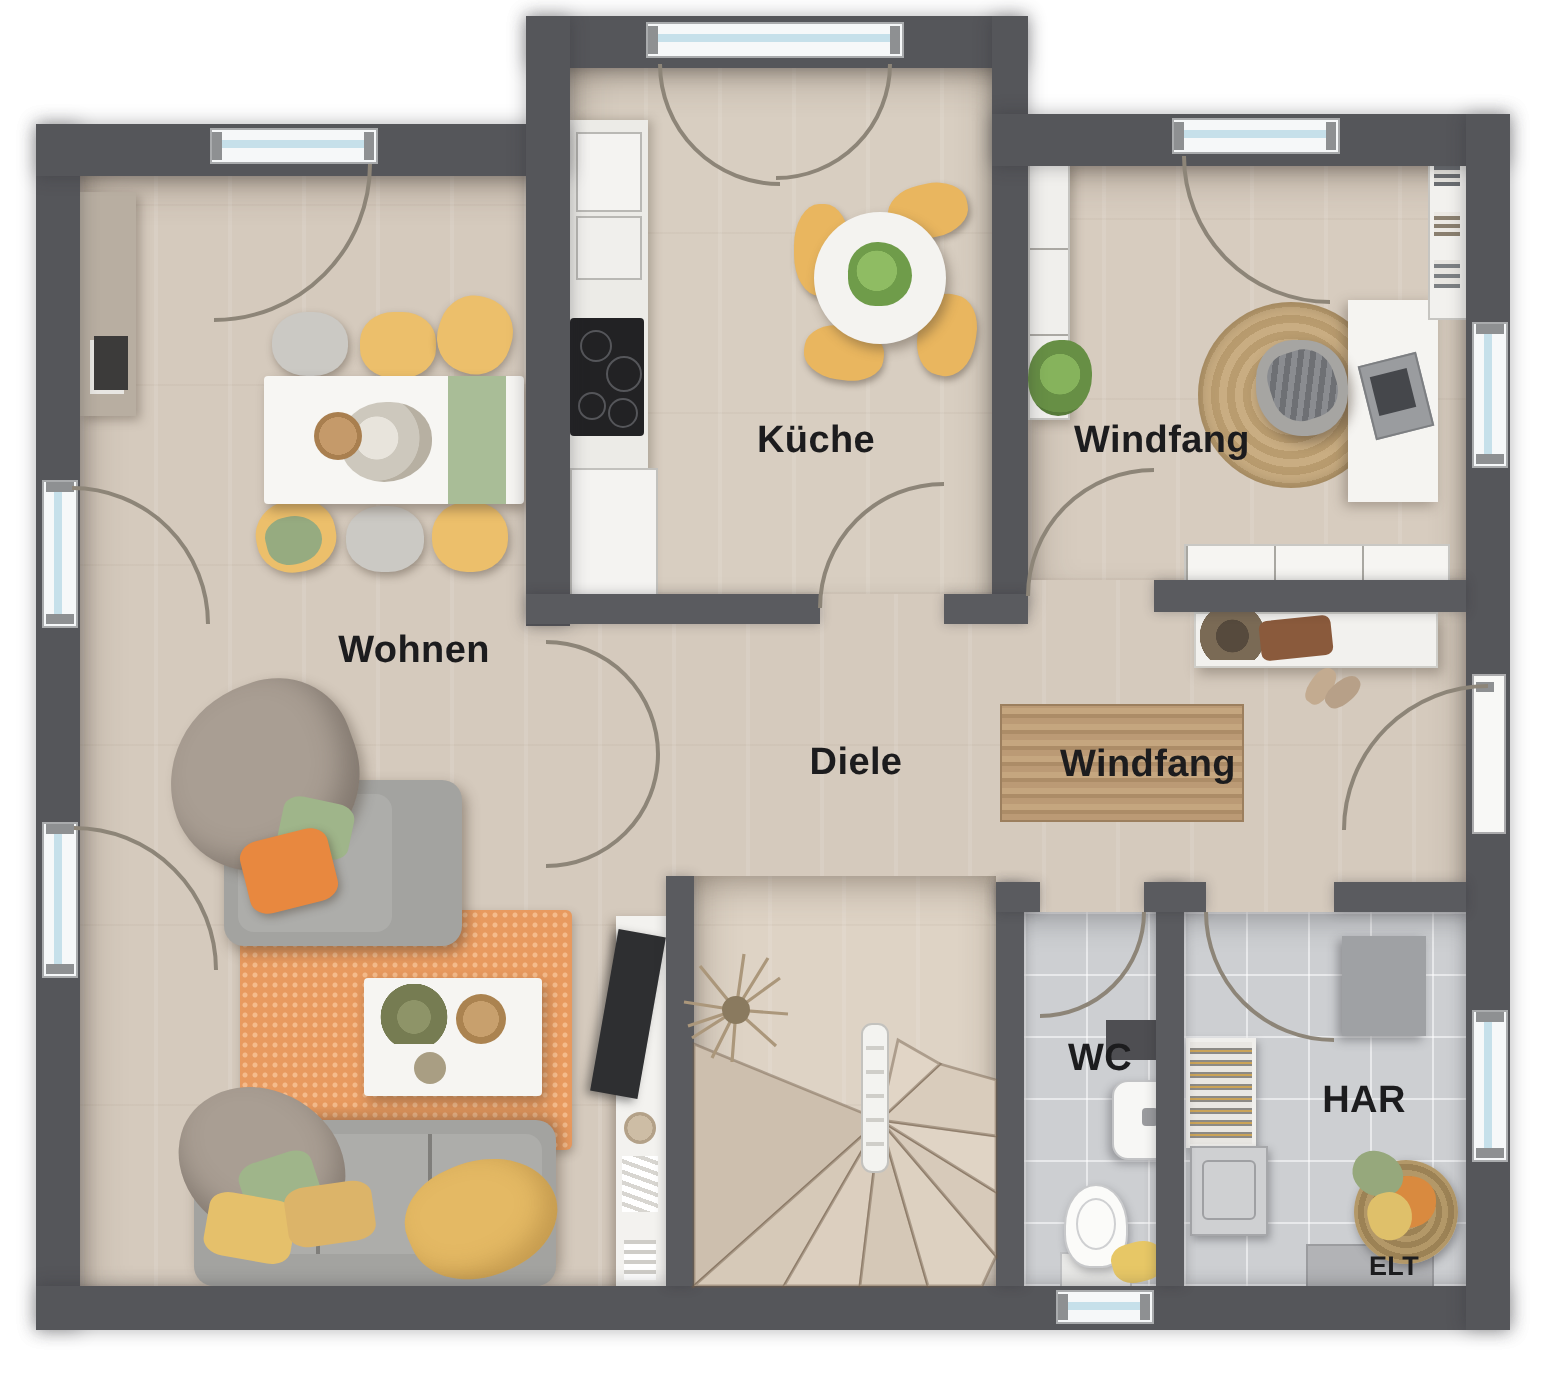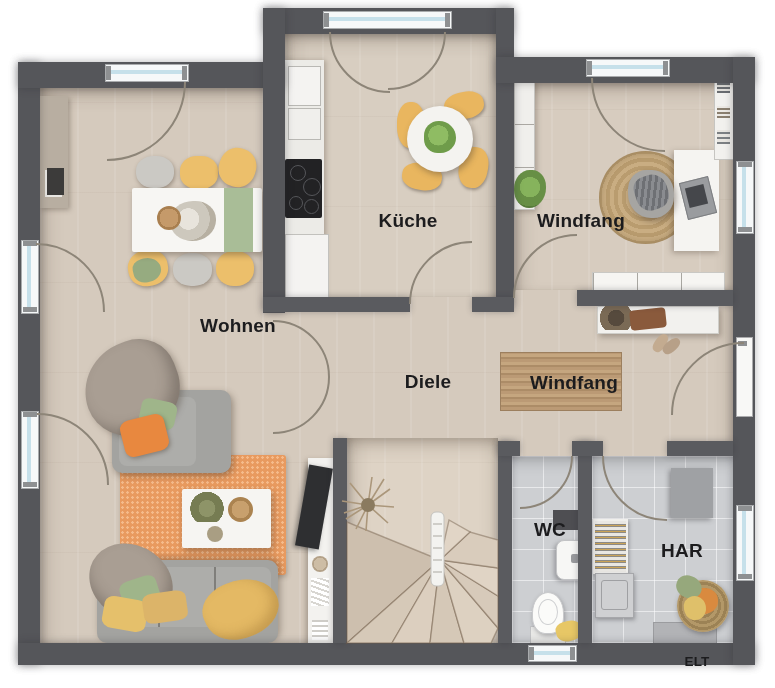--- a/index.html
+++ b/index.html
@@ -10,21 +10,21 @@
   .tile{background-color:#cdcfd2;background-image:linear-gradient(rgba(255,255,255,.55) 1px,transparent 1px),linear-gradient(90deg,rgba(255,255,255,.55) 1px,transparent 1px);background-size:31px 31px;box-shadow:inset 0 14px 16px -12px rgba(60,60,65,.45);}
   .wall{background:#55565a;box-shadow:0 0 9px rgba(40,40,45,.35);z-index:30;}
   .iwall{background:#5a5b5f;box-shadow:0 0 6px rgba(40,40,45,.30);z-index:30;}
   
   .wh,.wv{background:#f6f8f9;border:1px solid #a9abad;z-index:40;}
   .wh::before{content:"";position:absolute;left:3px;right:3px;top:5px;height:4px;background:#c6e0ea;border-radius:1px;}
   .wh::after{content:"";position:absolute;left:0;top:1px;width:5px;bottom:1px;background:#8e9092;box-shadow:var(--cw) 0 0 #8e9092;}
   .wv::before{content:"";position:absolute;top:3px;bottom:3px;left:5px;width:4px;background:#c6e0ea;border-radius:1px;}
   .wv::after{content:"";position:absolute;left:1px;top:0;height:5px;right:1px;background:#8e9092;box-shadow:0 var(--ch) 0 #8e9092;}
   .lbl{z-index:60;color:#1c1c1e;font-weight:bold;font-size:19px;transform:translate(-50%,-50%);white-space:nowrap;letter-spacing:.2px;padding-left:26px;}
-  .lbl.small{font-size:13.5px;margin-top:28px;}
+  .lbl.small{font-size:13.5px;}
   .furn{z-index:20;}
   svg.overlay{position:absolute;left:0;top:0;z-index:50;pointer-events:none;}
 </style>
 </head>
 <body>
 
 <div id="stage">
 
   <div class="abs wood" style="left:40px;top:88px;width:693px;height:555px;"></div>
   <div class="abs wood" style="left:285px;top:34px;width:211px;height:263px;background-color:#d8cec1;"></div>
@@ -189,20 +189,20 @@
       <path d="M410,304 A62,62 0 0 1 472,242"></path>
       <path d="M514,298 A63,63 0 0 1 577,235"></path>
       <path d="M572,456 A52,52 0 0 1 520,508"></path>
       <path d="M603,456 A64,64 0 0 0 667,520"></path>
       <path d="M672,415 A72,72 0 0 1 744,343"></path>
     </g>
   </svg>
 
   <div class="abs lbl" style="left:395px;top:221px;">Küche</div>
   <div class="abs lbl" style="left:568px;top:221px;">Windfang</div>
-  <div class="abs lbl" style="left:194px;top:326px;margin-left:31px;">Wohnen</div>
+  <div class="abs lbl" style="left:194px;top:326px;">Wohnen</div>
   <div class="abs lbl" style="left:415px;top:382px;">Diele</div>
   <div class="abs lbl" style="left:561px;top:383px;">Windfang</div>
   <div class="abs lbl" style="left:537px;top:530px;">WC</div>
   <div class="abs lbl" style="left:669px;top:551px;">HAR</div>
   <div class="abs lbl small" style="left:684px;top:633px;">ELT</div>
 
 </div>
 
 </body></html>

